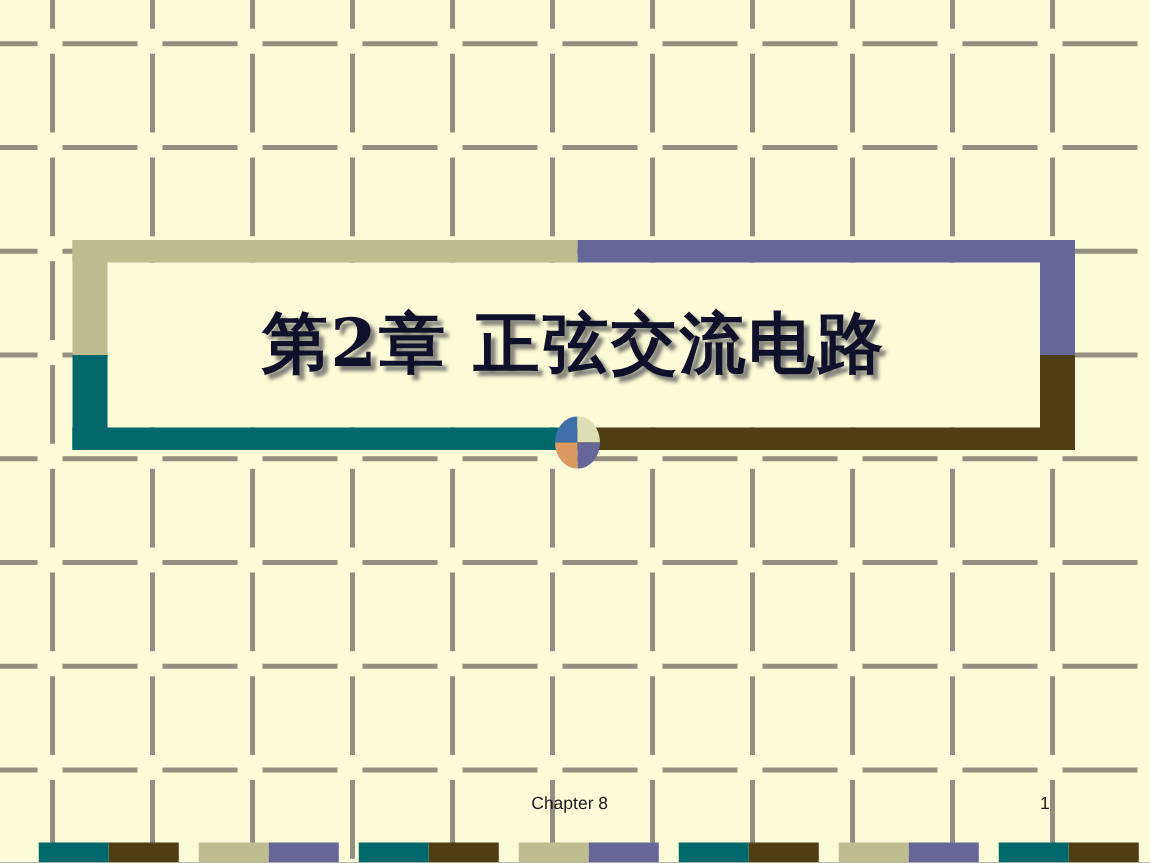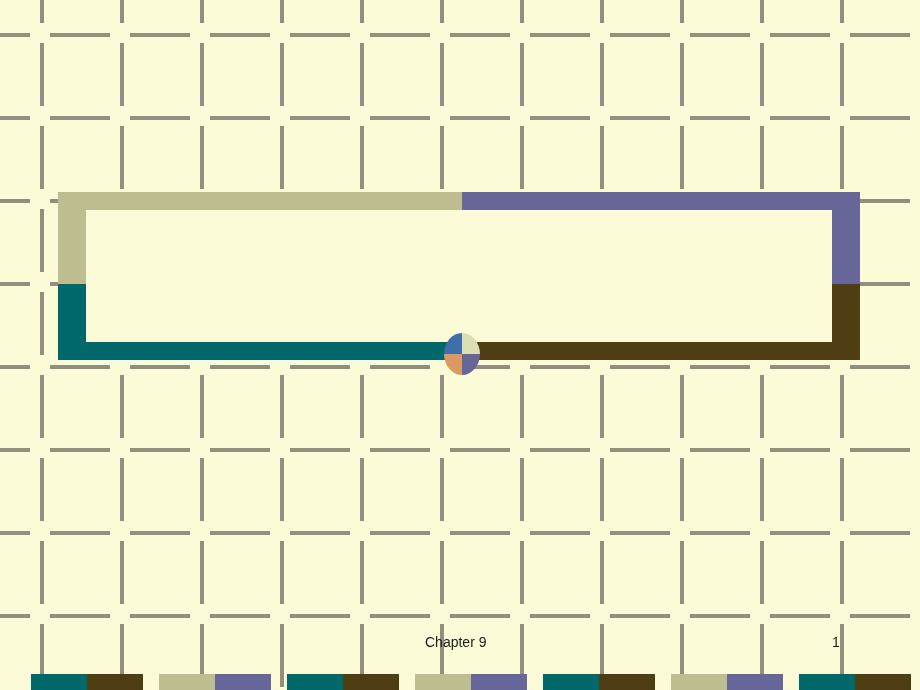--- a/index.html
+++ b/index.html
@@ -348,22 +348,25 @@
     <div class="bar bar-bot-right"></div>
   </div>
 
   <div class="ornament">
     <div class="quad q-tl"></div>
     <div class="quad q-tr"></div>
     <div class="quad q-bl"></div>
     <div class="quad q-br"></div>
   </div>
 
-
-  <div class="footer-text footer-center">Chapter 9</div>
+  <div class="title">
+    <span>第2章 正弦交流电路</span>
+  </div>
+
+  <div class="footer-text footer-center">Chapter 8</div>
   <div class="footer-text footer-page">1</div>
 
   <div class="ribbon" id="ribbon">
       <div class="chip" style="left: 31px; width: 56px; background: rgb(0, 104, 107);"></div>
       <div class="chip" style="left: 87px; width: 56px; background: rgb(79, 61, 20);"></div>
       <div class="chip" style="left: 159px; width: 56px; background: rgb(189, 189, 143);"></div>
       <div class="chip" style="left: 215px; width: 56px; background: rgb(102, 102, 153);"></div>
       <div class="chip" style="left: 287px; width: 56px; background: rgb(0, 104, 107);"></div>
       <div class="chip" style="left: 343px; width: 56px; background: rgb(79, 61, 20);"></div>
       <div class="chip" style="left: 415px; width: 56px; background: rgb(189, 189, 143);"></div>

